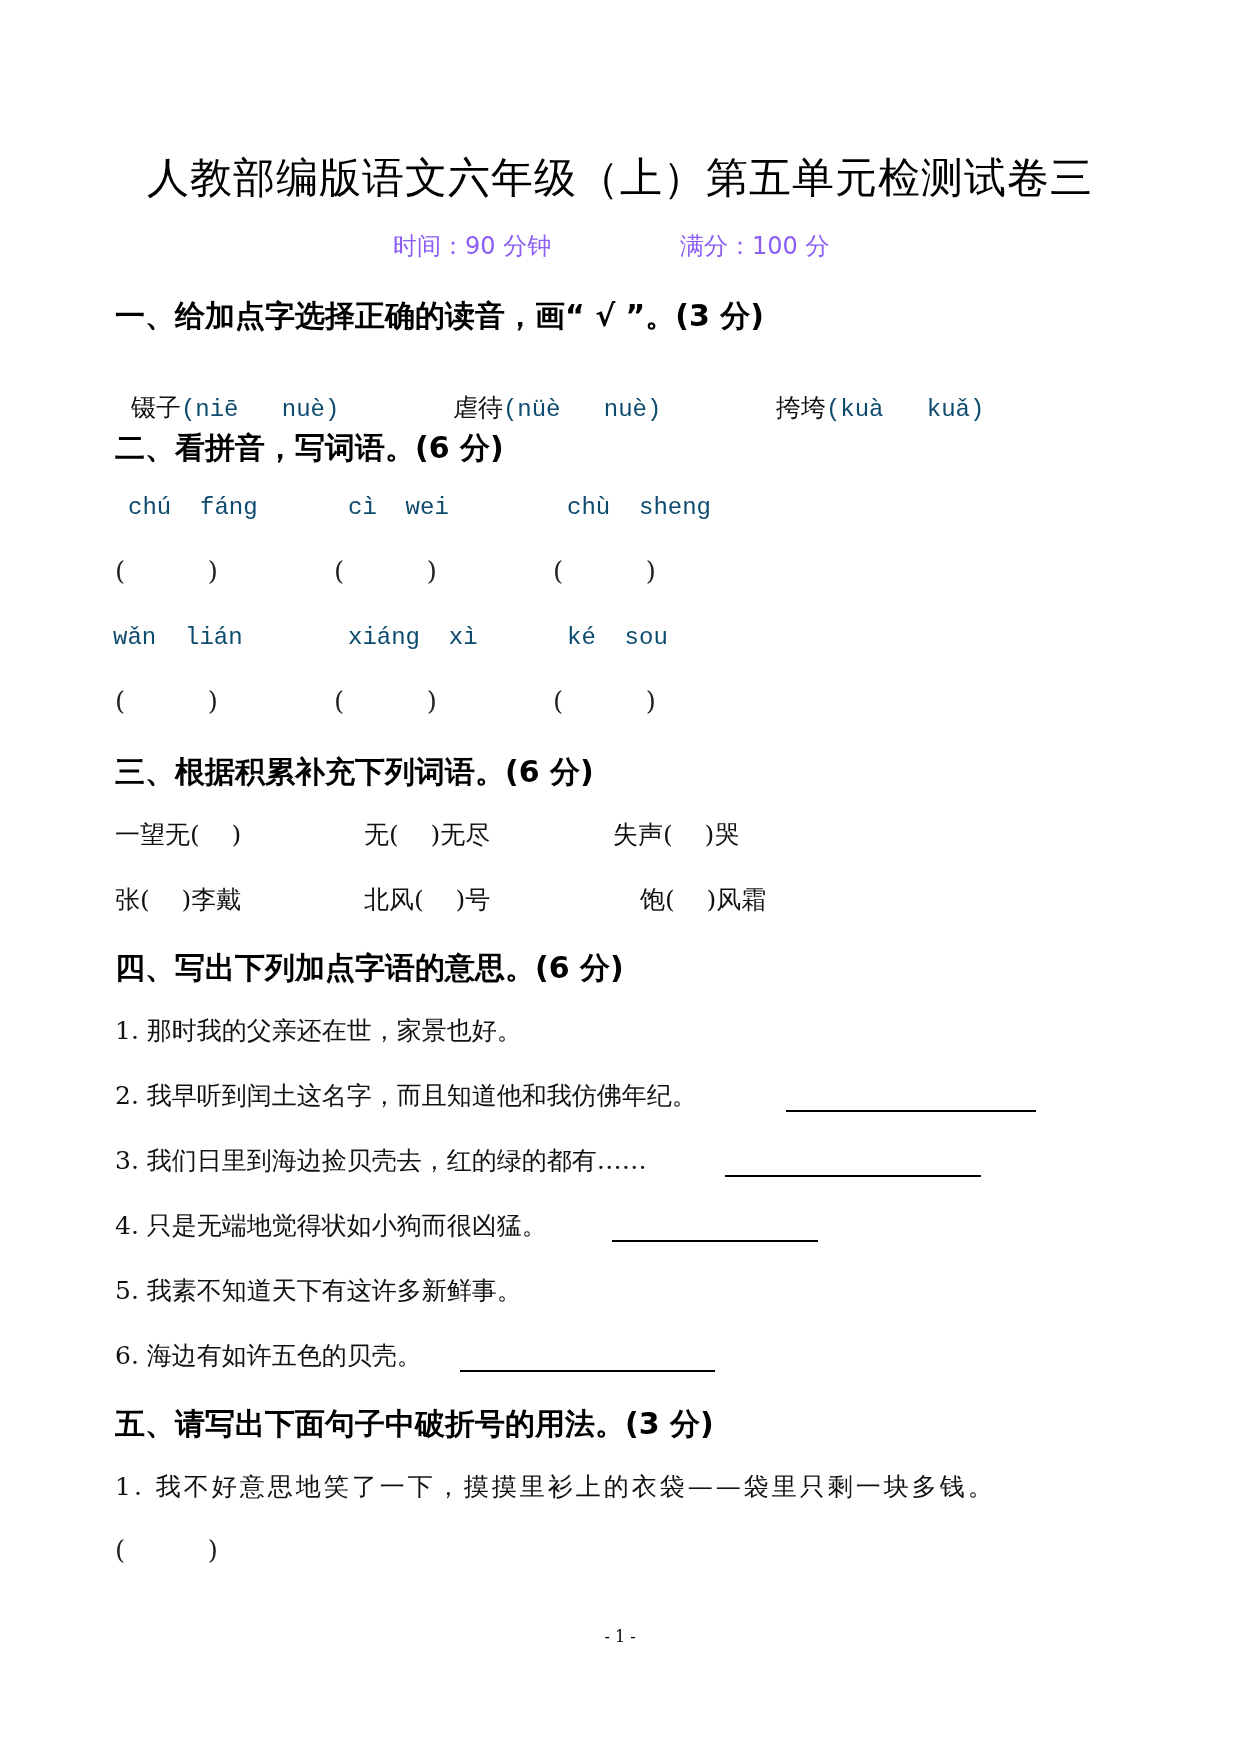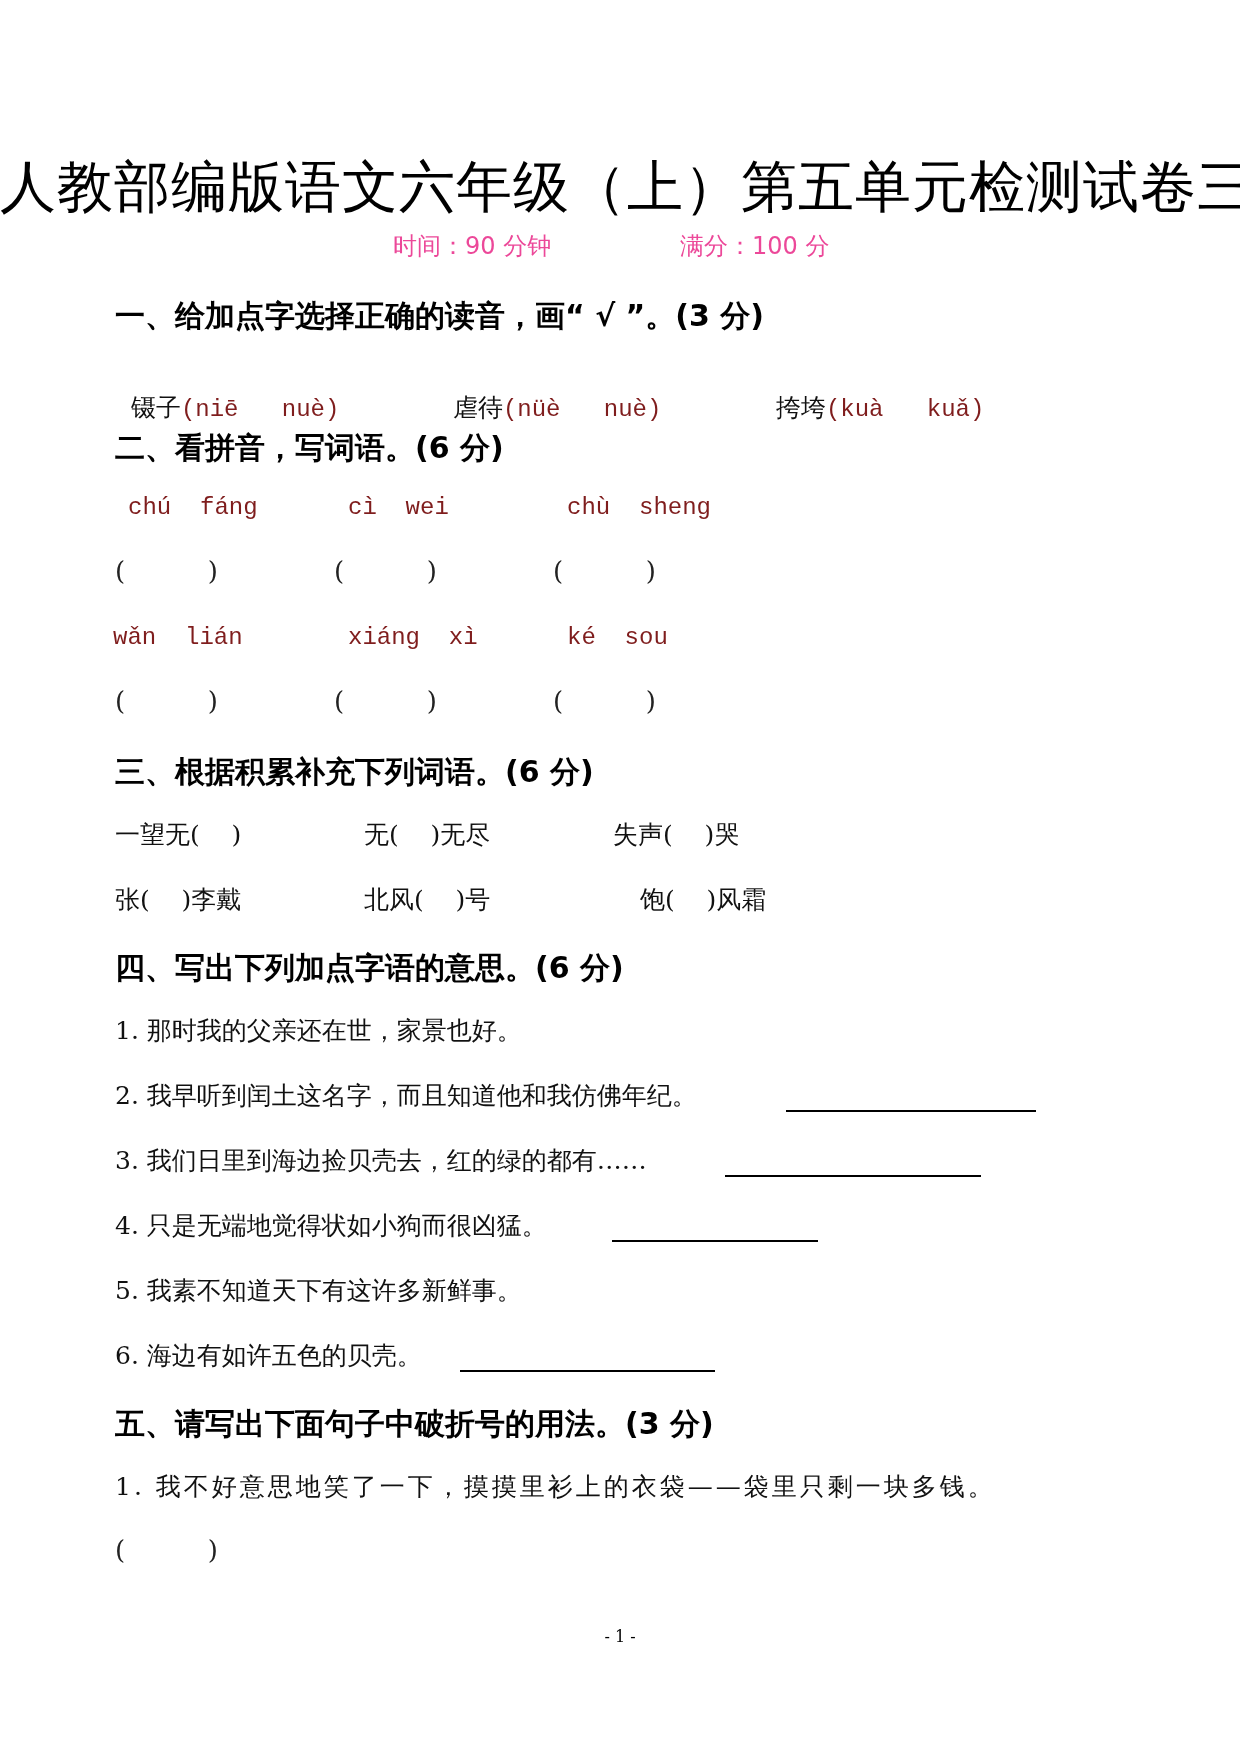--- a/index.html
+++ b/index.html
@@ -1,25 +1,25 @@
 <!DOCTYPE html>
 <html><head>
 <meta charset="utf-8">
 <style>
   html, body { margin: 0; padding: 0; background: #ffffff; }
   body { width: 1240px; height: 1754px; position: relative; overflow: hidden;
          font-family: "DejaVu Serif", "Liberation Serif", serif; color: #000; }
   .abs { position: absolute; white-space: pre; }
-  .title { left: 0; width: 1240px; top: 150px; text-align: center; font-size: 56px;
+  .title { left: 0; width: 1240px; top: 150px; text-align: center; font-size: 42px;
            font-family: "DejaVu Sans", "Liberation Sans", sans-serif; font-weight: normal; letter-spacing: 1px; }
-  .meta { top: 230px; font-size: 24px; font-family: "DejaVu Sans", "Liberation Sans", sans-serif; color: #ec4899; }
+  .meta { top: 230px; font-size: 24px; font-family: "DejaVu Sans", "Liberation Sans", sans-serif; color: #8b5cf6; }
   .h { left: 115px; font-size: 30px; font-weight: bold;
        font-family: "DejaVu Sans", "Liberation Sans", sans-serif; }
   .t { font-size: 25px; font-family: "DejaVu Serif", "Liberation Serif", serif; color: #111; }
-  .py { font-size: 24px; font-family: "Liberation Mono", "DejaVu Sans Mono", monospace; color: #7f1d1d; }
+  .py { font-size: 24px; font-family: "Liberation Mono", "DejaVu Sans Mono", monospace; color: #0c4a6e; }
   .par { font-size: 26px; font-family: "DejaVu Serif", serif; color: #222; }
   .uline { position: absolute; height: 0; border-bottom: 2px solid #000; }
   .pagenum { left: 0; width: 1240px; text-align: center; top: 1627px; font-size: 16px; }
 </style>
 </head>
 <body>
 
 <div class="abs title">人教部编版语文六年级（上）第五单元检测试卷三</div>
 <div class="abs meta" style="left:393px;">时间：90 分钟</div>
 <div class="abs meta" style="left:680px;">满分：100 分</div>

